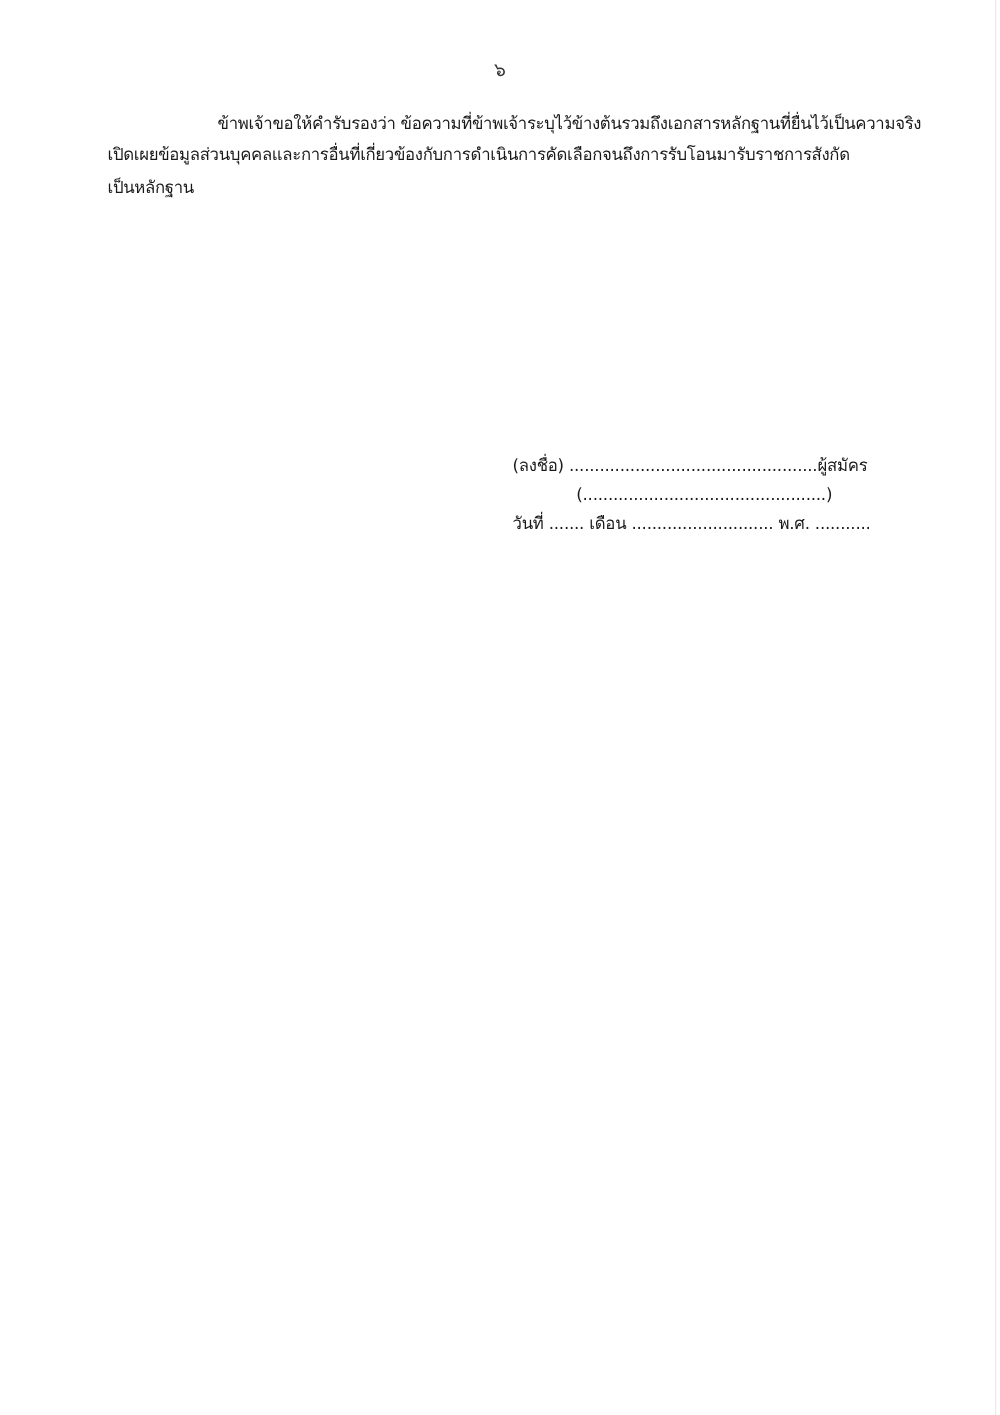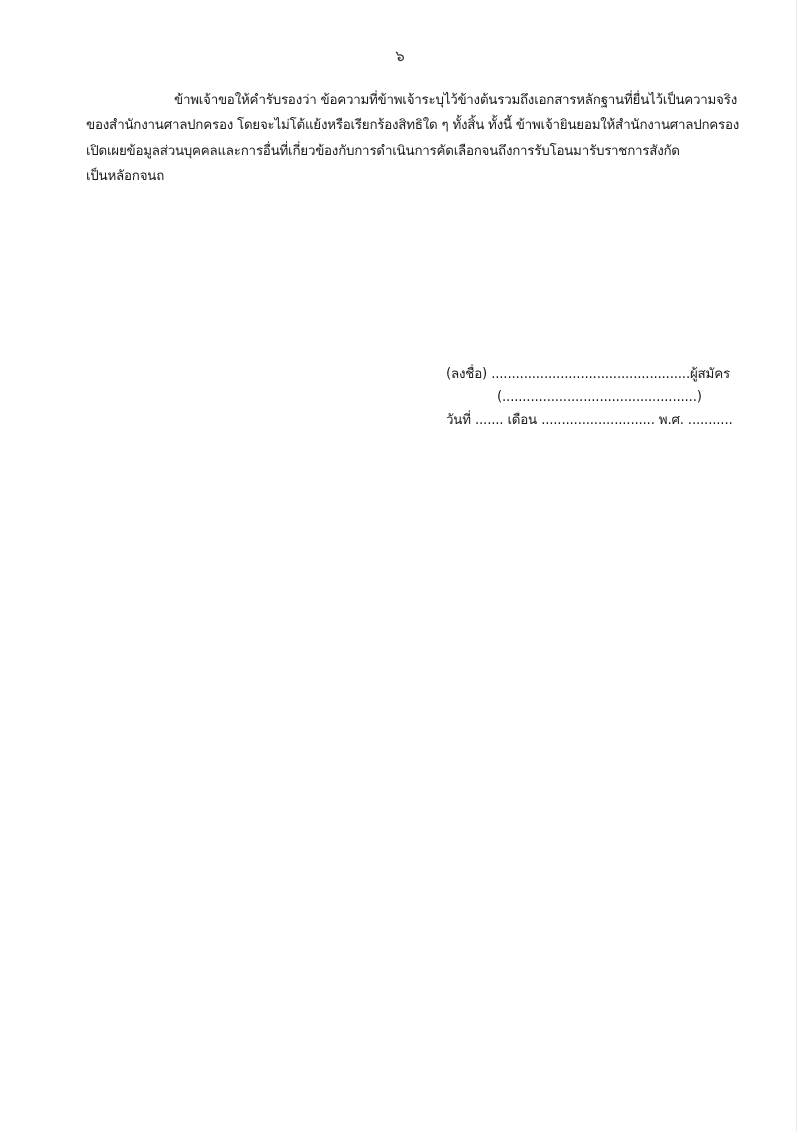--- a/index.html
+++ b/index.html
@@ -58,21 +58,20 @@
     }
     .line.last {
       text-align-last: left;
     }
     .signature {
       position: absolute;
       top: 362px;
       left: 410px;
       width: 280px;
       font-size: 13.4px;
-      margin-left: 36px;
     }
     .sig-line {
       height: 23px;
       line-height: 23px;
       white-space: nowrap;
       letter-spacing: -0.2px;
     }
     .sig-line.paren {
       padding-left: 51px;
     }
@@ -80,23 +79,22 @@
 </head>
 <body>
 
 <div class="page">
   <div class="edge-line"></div>
 
   <div class="page-number">๖</div>
 
   <div class="body-text">
     <span class="line indent">ข้าพเจ้าขอให้คำรับรองว่า ข้อความที่ข้าพเจ้าระบุไว้ข้างต้นรวมถึงเอกสารหลักฐานที่ยื่นไว้เป็นความจริง</span>
-    <span class="line">ของสำนักงานศาลปกครอง โดยจะไม่โต้แย้งหรือเรียกร้องสิทธิใด ๆ ทั้งสิ้น ทั้งนี้ ข้าพเจ้ายินยอมให้สำนักงานศาลปกครอง</span>
     <span class="line">เปิดเผยข้อมูลส่วนบุคคลและการอื่นที่เกี่ยวข้องกับการดำเนินการคัดเลือกจนถึงการรับโอนมารับราชการสังกัด</span>
-    <span class="line last">เป็นหลัอกจนถ</span>
+    <span class="line last">เป็นหลักฐาน</span>
   </div>
 
   <div class="signature">
     <div class="sig-line">(ลงชื่อ) .................................................ผู้สมัคร</div>
     <div class="sig-line paren">(................................................)</div>
     <div class="sig-line">วันที่ ....... เดือน ............................ พ.ศ. ...........</div>
   </div>
 </div>
 
 </body></html>

